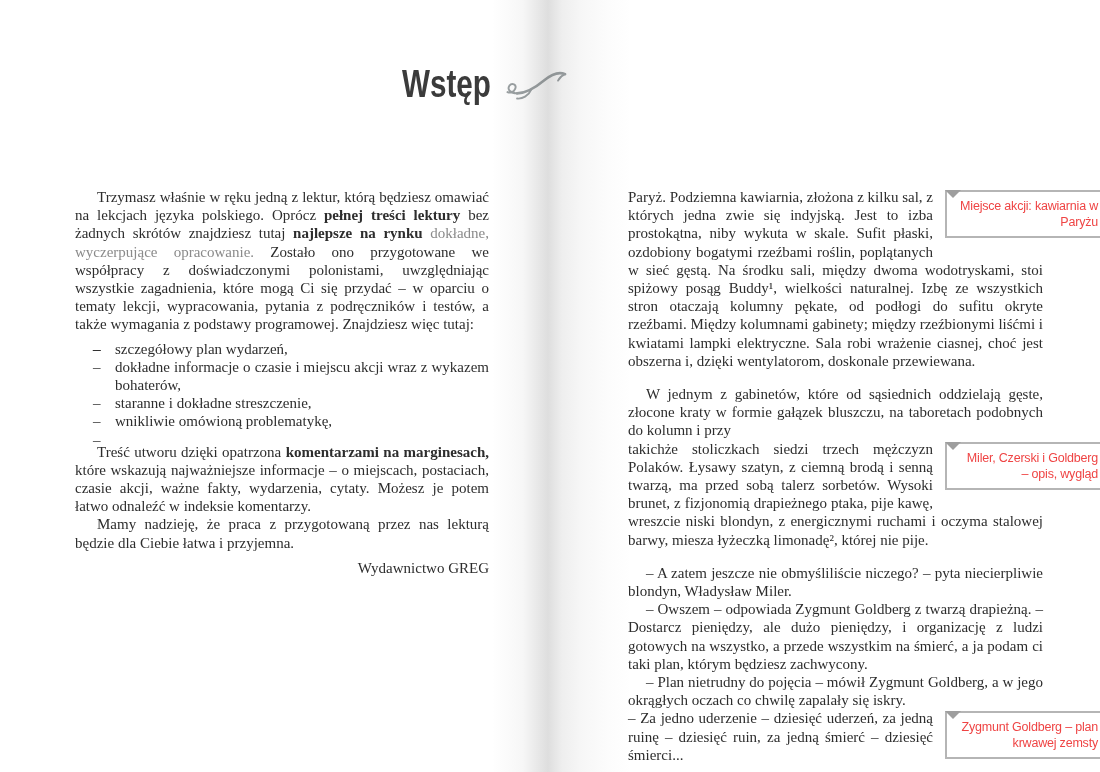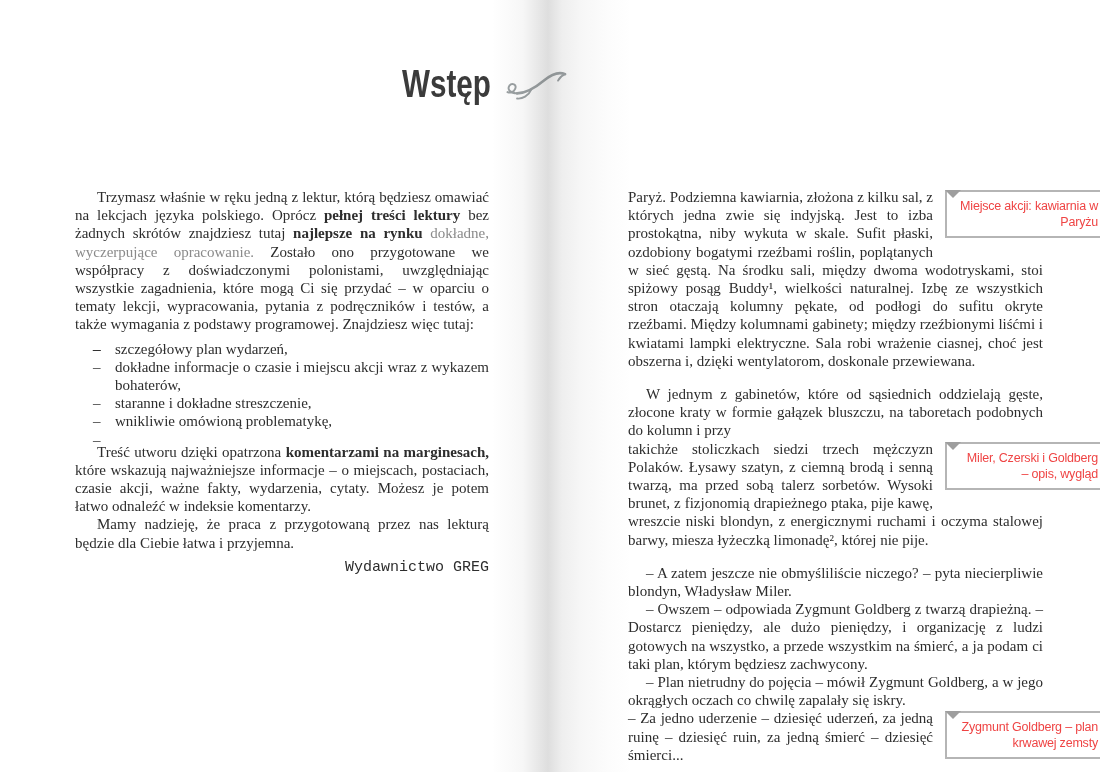--- a/index.html
+++ b/index.html
@@ -42,21 +42,21 @@
   p.rpar{margin:0;text-indent:18px;}
   .bold{font-weight:bold;font-family:Liberation Serif, serif;}
   .muted{color:#8a8a8a;}
 
   
   #feature-list{margin:6px 0 12px 0;}
   .list-item{position:relative;padding-left:40px;text-align:justify;}
   .list-item .dash{position:absolute;left:18px;top:0;}
 
   .gap-top{margin-top:16px;}
-  #signature{margin-top:7px;text-align:right;text-indent:0;font-family:Liberation Mono, monospace;}
+  #signature{margin-top:7px;text-align:right;text-indent:0;}
 
   
   .margin-note{
     float:right;clear:right;width:139px;margin:2px -57px 6px 12px;position:relative;
     border-top:2px solid #b5b5b5;border-left:2px solid #b5b5b5;border-bottom:2px solid #b5b5b5;
     padding:6px 2px 6px 12px;
     font-family:"Liberation Sans",sans-serif;font-size:12.5px;line-height:16px;
     color:#ef4444;text-align:right;text-indent:0;letter-spacing:-0.2px;
   }
   .margin-note::before{

